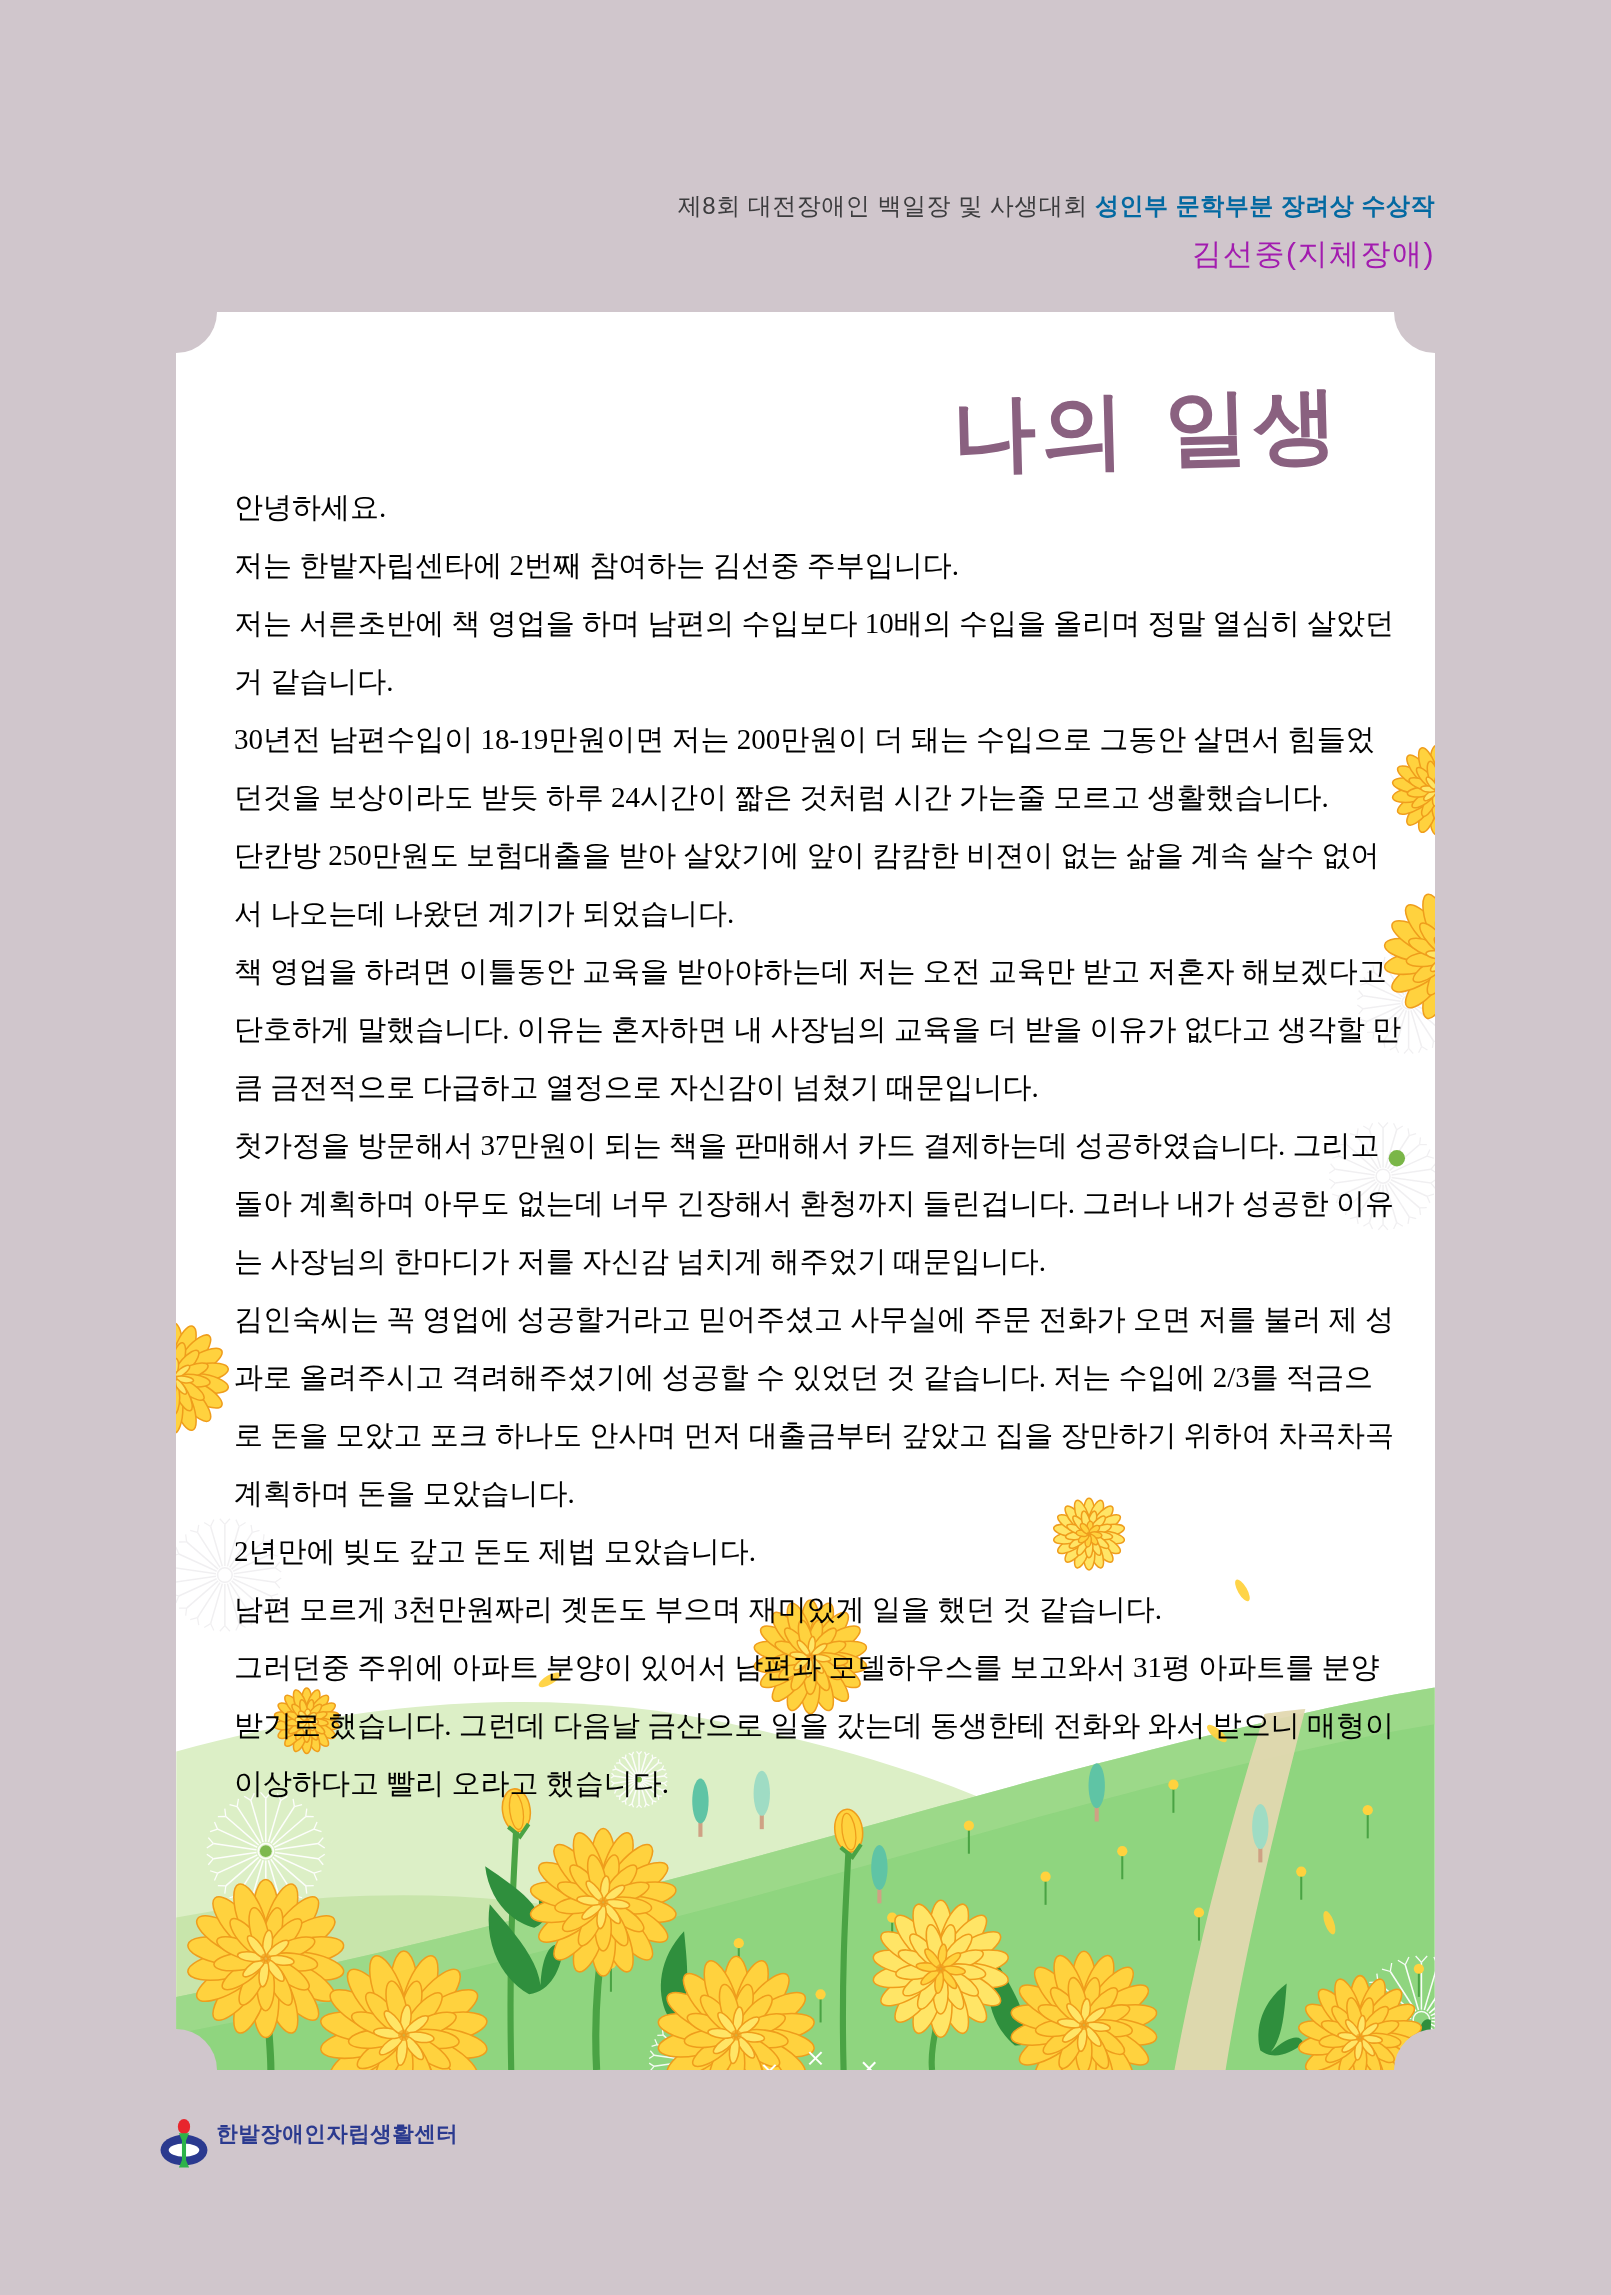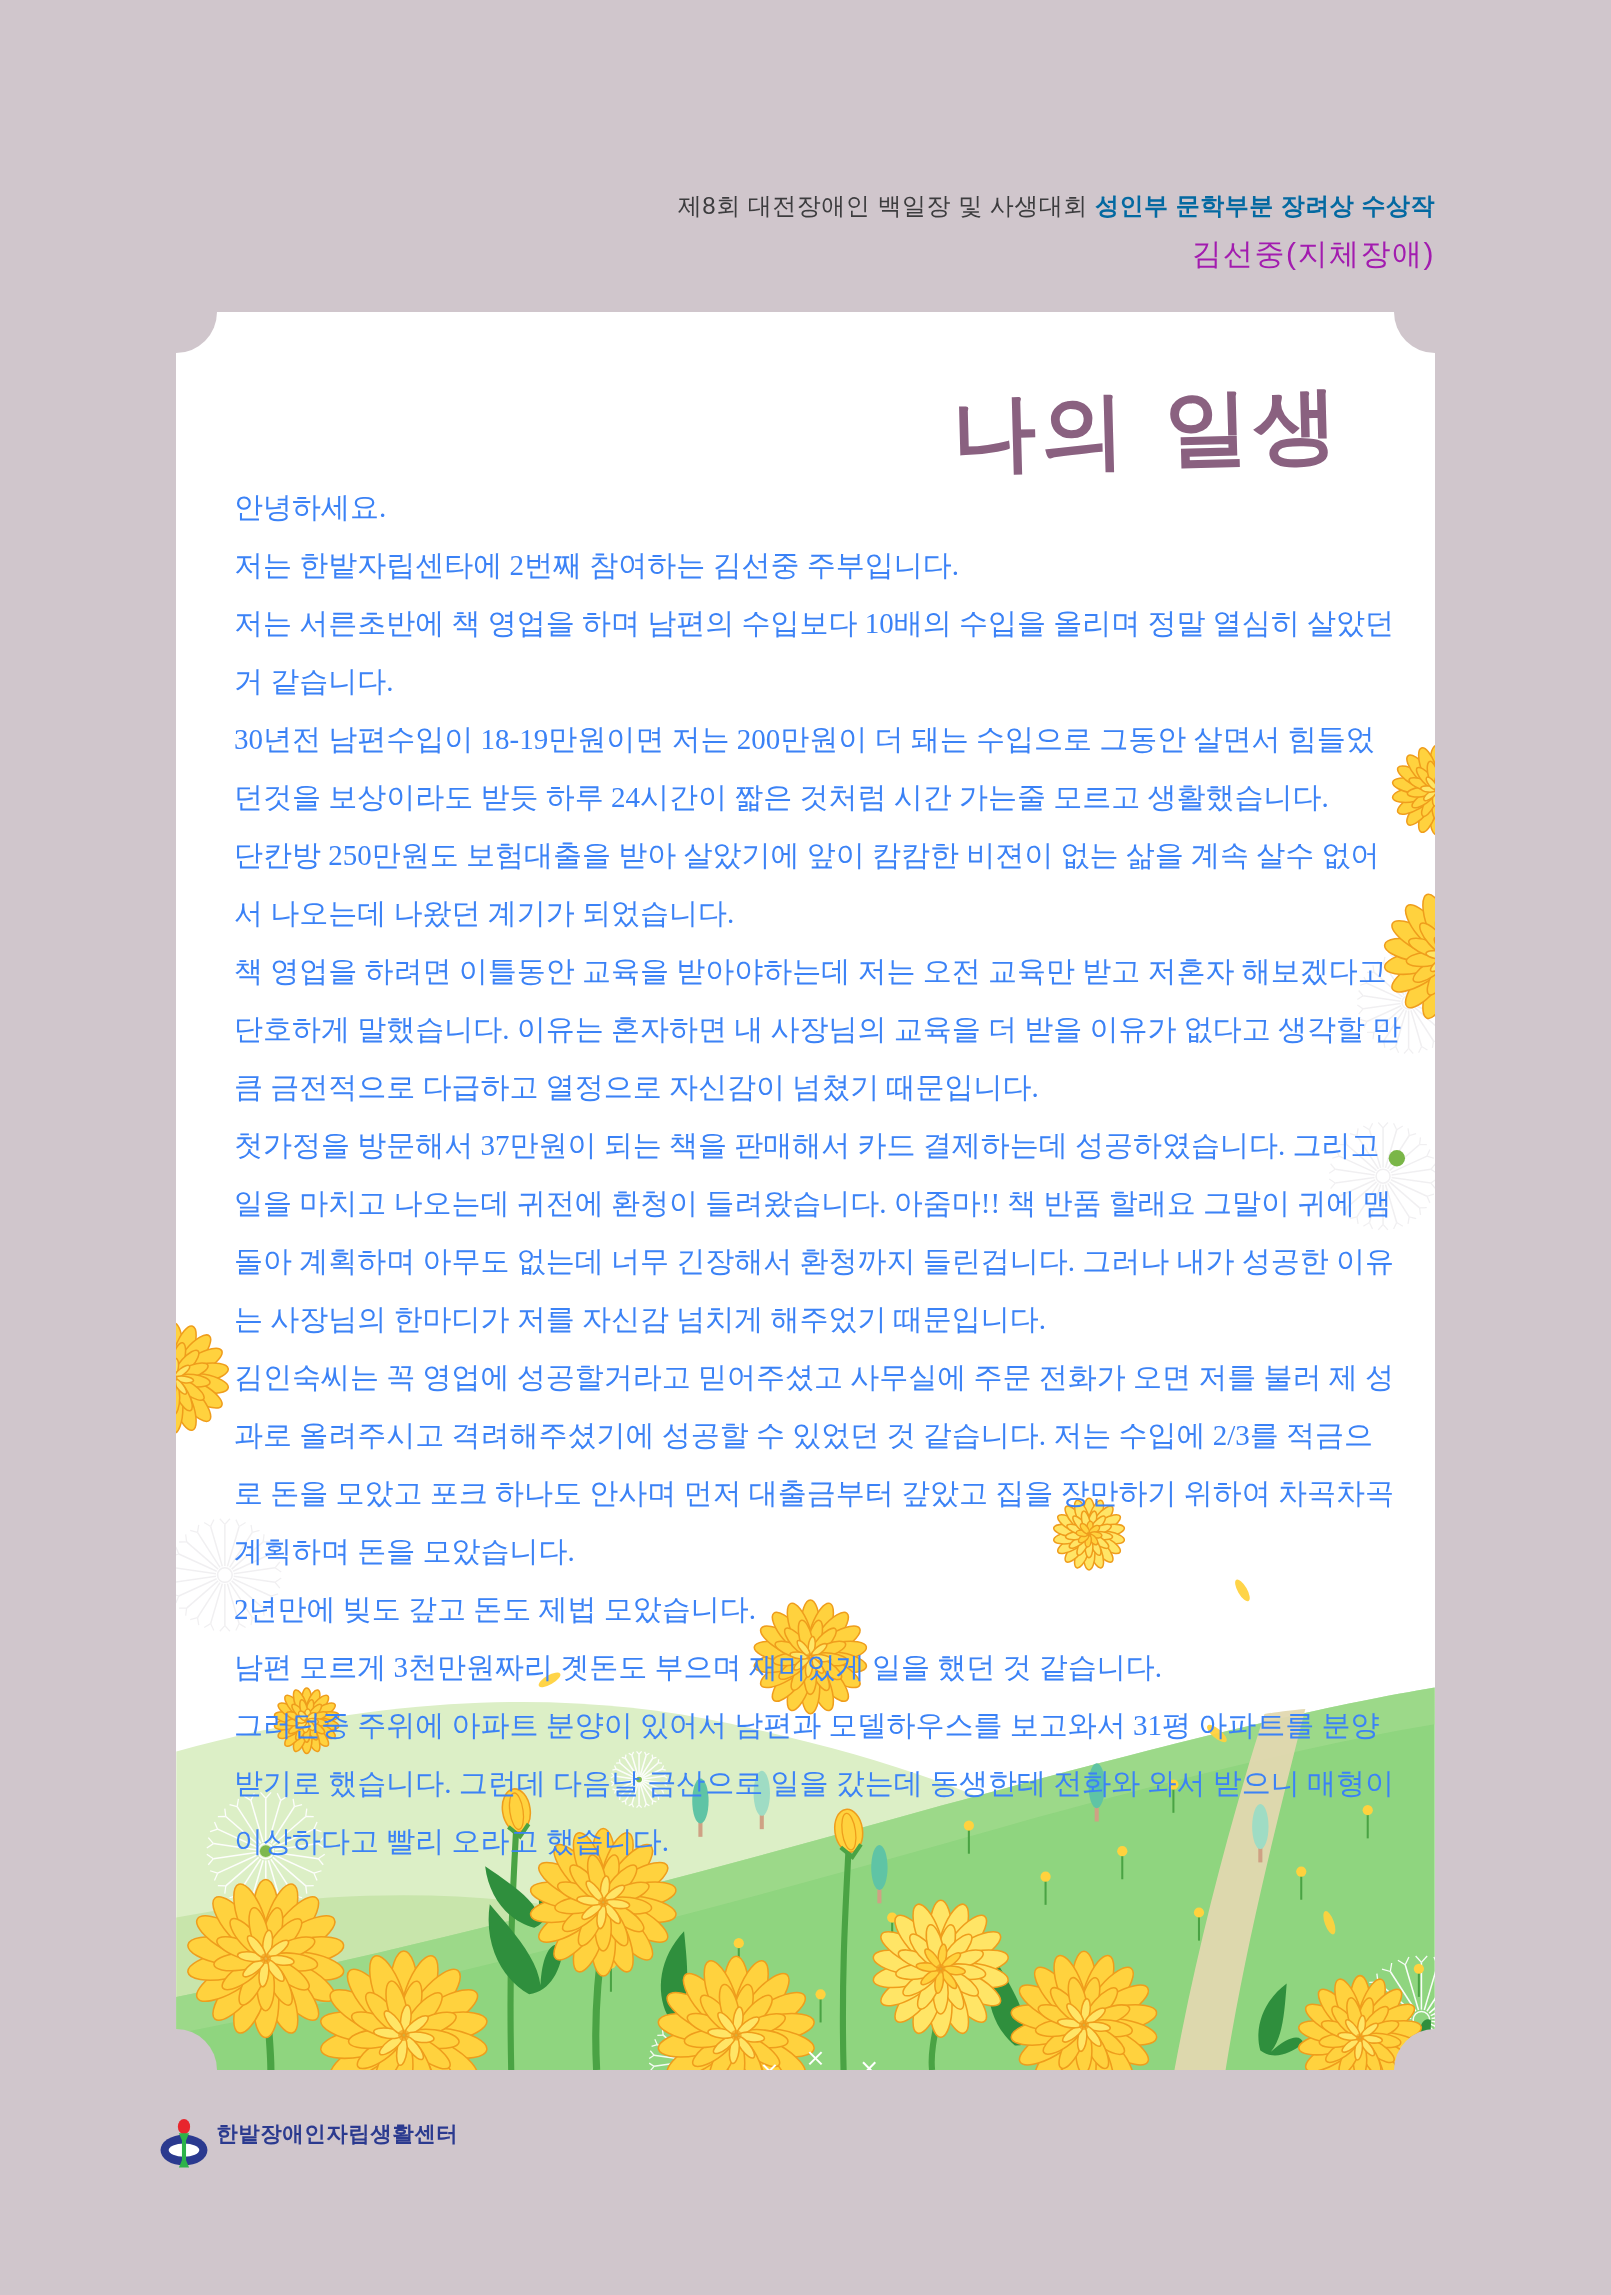--- a/index.html
+++ b/index.html
@@ -21,21 +21,21 @@
   .scoop.tr{top:0;right:0;border-bottom-left-radius:100%;}
   .scoop.bl{bottom:0;left:0;border-top-right-radius:100%;}
   .scoop.br{bottom:0;right:0;border-top-left-radius:100%;}
 
   #essay-title{position:absolute;top:61px;right:92px;z-index:3;
         font-family:"DejaVu Sans","Liberation Sans",sans-serif;font-weight:700;
         font-size:84px;letter-spacing:5.1px;color:#8a6180;transform:rotate(-1.5deg);}
 
   #essay-body{position:absolute;left:58px;top:166px;z-index:3;}
   #essay-body .line{height:58px;line-height:58px;font-size:29px;white-space:nowrap;
-        color:#3b82f6;}
+        color:#000000;}
 
   #deco{position:absolute;left:0;top:0;z-index:1;}
 
   
   #logo{position:absolute;left:160px;top:2119px;display:flex;align-items:flex-start;gap:7.2px;z-index:2;}
   #logo .org{font-family:"Liberation Sans","DejaVu Sans",sans-serif;font-weight:700;
         font-size:21.5px;color:#2b3a8f;letter-spacing:0.5px;}
 </style>
 </head>
 <body>
@@ -1509,21 +1509,20 @@
       <div class="line">저는 서른초반에 책 영업을 하며 남편의 수입보다 10배의 수입을 올리며 정말 열심히 살았던</div>
       <div class="line">거 같습니다.</div>
       <div class="line">30년전 남편수입이 18-19만원이면 저는 200만원이 더 돼는 수입으로 그동안 살면서 힘들었</div>
       <div class="line">던것을 보상이라도 받듯 하루 24시간이 짧은 것처럼 시간 가는줄 모르고 생활했습니다.</div>
       <div class="line">단칸방 250만원도 보험대출을 받아 살았기에 앞이 캄캄한 비젼이 없는 삶을 계속 살수 없어</div>
       <div class="line">서 나오는데 나왔던 계기가 되었습니다.</div>
       <div class="line">책 영업을 하려면 이틀동안 교육을 받아야하는데 저는 오전 교육만 받고 저혼자 해보겠다고</div>
       <div class="line">단호하게 말했습니다. 이유는 혼자하면 내 사장님의 교육을 더 받을 이유가 없다고 생각할 만</div>
       <div class="line">큼 금전적으로 다급하고 열정으로 자신감이 넘쳤기 때문입니다.</div>
       <div class="line">첫가정을 방문해서 37만원이 되는 책을 판매해서 카드 결제하는데 성공하였습니다. 그리고</div>
-      <div class="line">일을 마치고 나오는데 귀전에 환청이 들려왔습니다. 아줌마!! 책 반품 할래요 그말이 귀에 맴</div>
       <div class="line">돌아 계획하며 아무도 없는데 너무 긴장해서 환청까지 들린겁니다. 그러나 내가 성공한 이유</div>
       <div class="line">는 사장님의 한마디가 저를 자신감 넘치게 해주었기 때문입니다.</div>
       <div class="line">김인숙씨는 꼭 영업에 성공할거라고 믿어주셨고 사무실에 주문 전화가 오면 저를 불러 제 성</div>
       <div class="line">과로 올려주시고 격려해주셨기에 성공할 수 있었던 것 같습니다. 저는 수입에 2/3를 적금으</div>
       <div class="line">로 돈을 모았고 포크 하나도 안사며 먼저 대출금부터 갚았고 집을 장만하기 위하여 차곡차곡</div>
       <div class="line">계획하며 돈을 모았습니다.</div>
       <div class="line">2년만에 빚도 갚고 돈도 제법 모았습니다.</div>
       <div class="line">남편 모르게 3천만원짜리 곗돈도 부으며 재미있게 일을 했던 것 같습니다.</div>
       <div class="line">그러던중 주위에 아파트 분양이 있어서 남편과 모델하우스를 보고와서 31평 아파트를 분양</div>
       <div class="line">받기로 했습니다. 그런데 다음날 금산으로 일을 갔는데 동생한테 전화와 와서 받으니 매형이</div>

